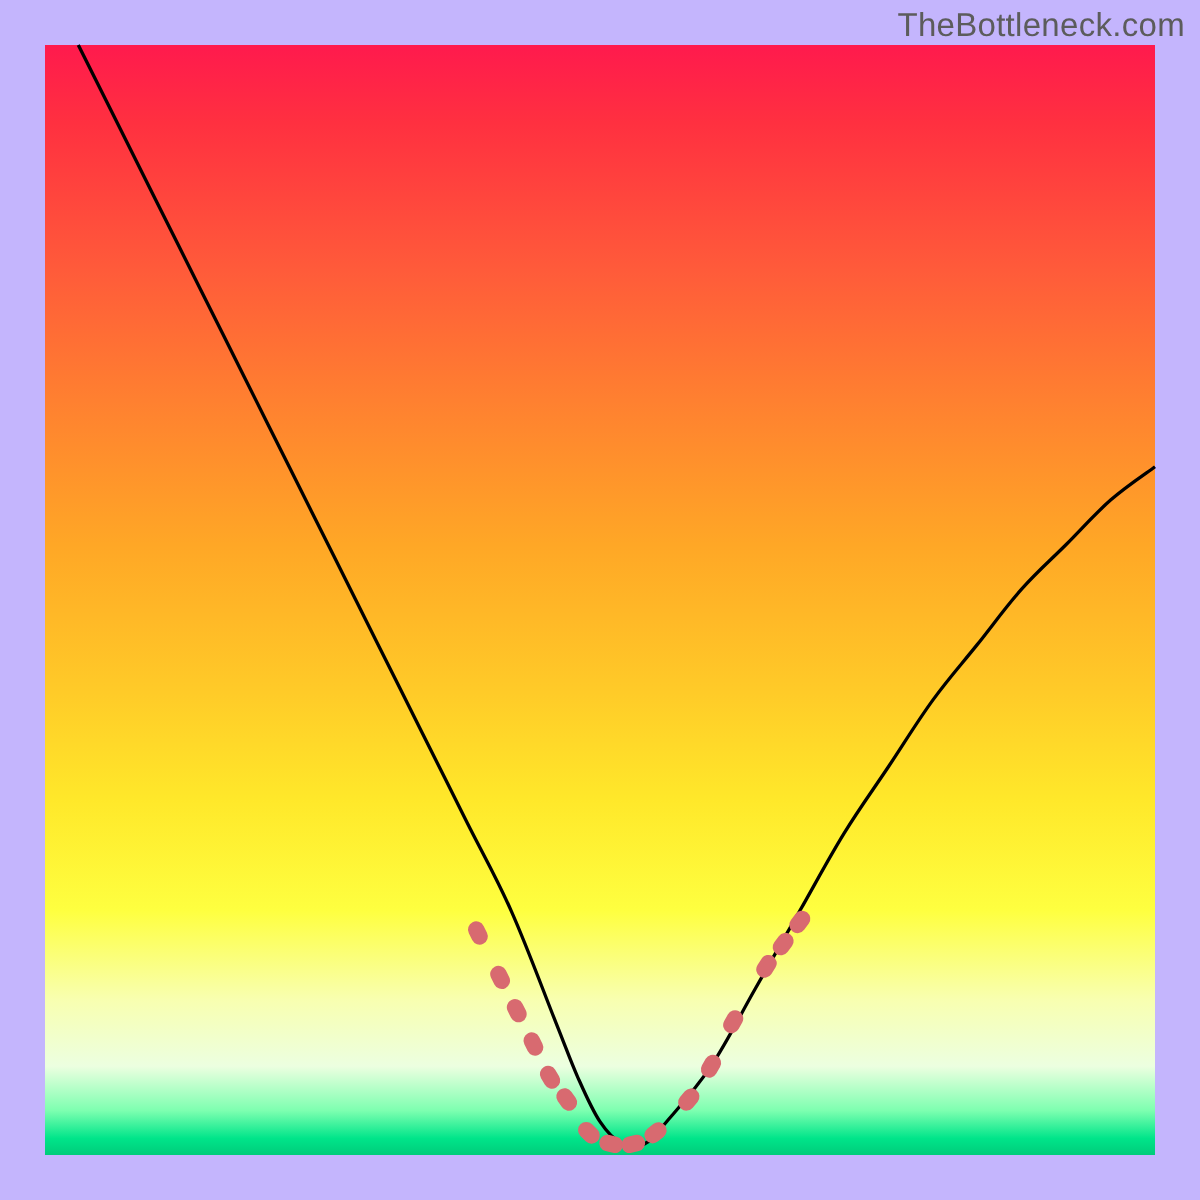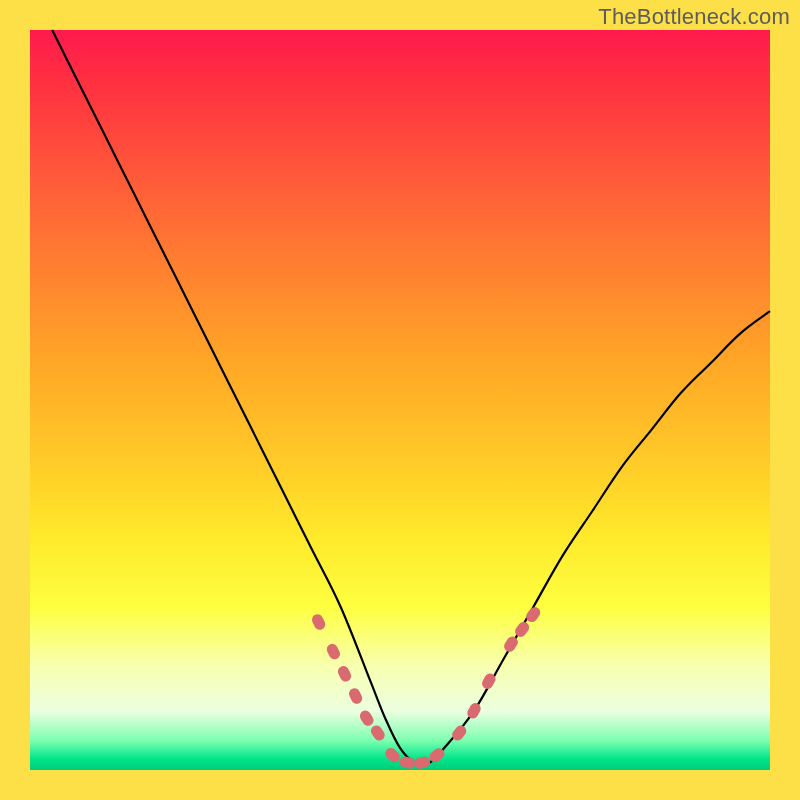--- a/index.html
+++ b/index.html
@@ -10,21 +10,21 @@
     background: #000;
     overflow: hidden;
     font-family: Arial, Helvetica, sans-serif;
   }
   .frame {
     position: absolute;
     top: 0;
     left: 0;
     width: 800px;
     height: 800px;
-    background: #fde047;
+    background: #c4b5fd;
   }
   .plot-area {
     position: absolute;
     top: 30px;
     left: 30px;
     width: 740px;
     height: 740px;
     background: linear-gradient(to bottom,
       #ff1a4d 0%,
       #ff3040 7%,

